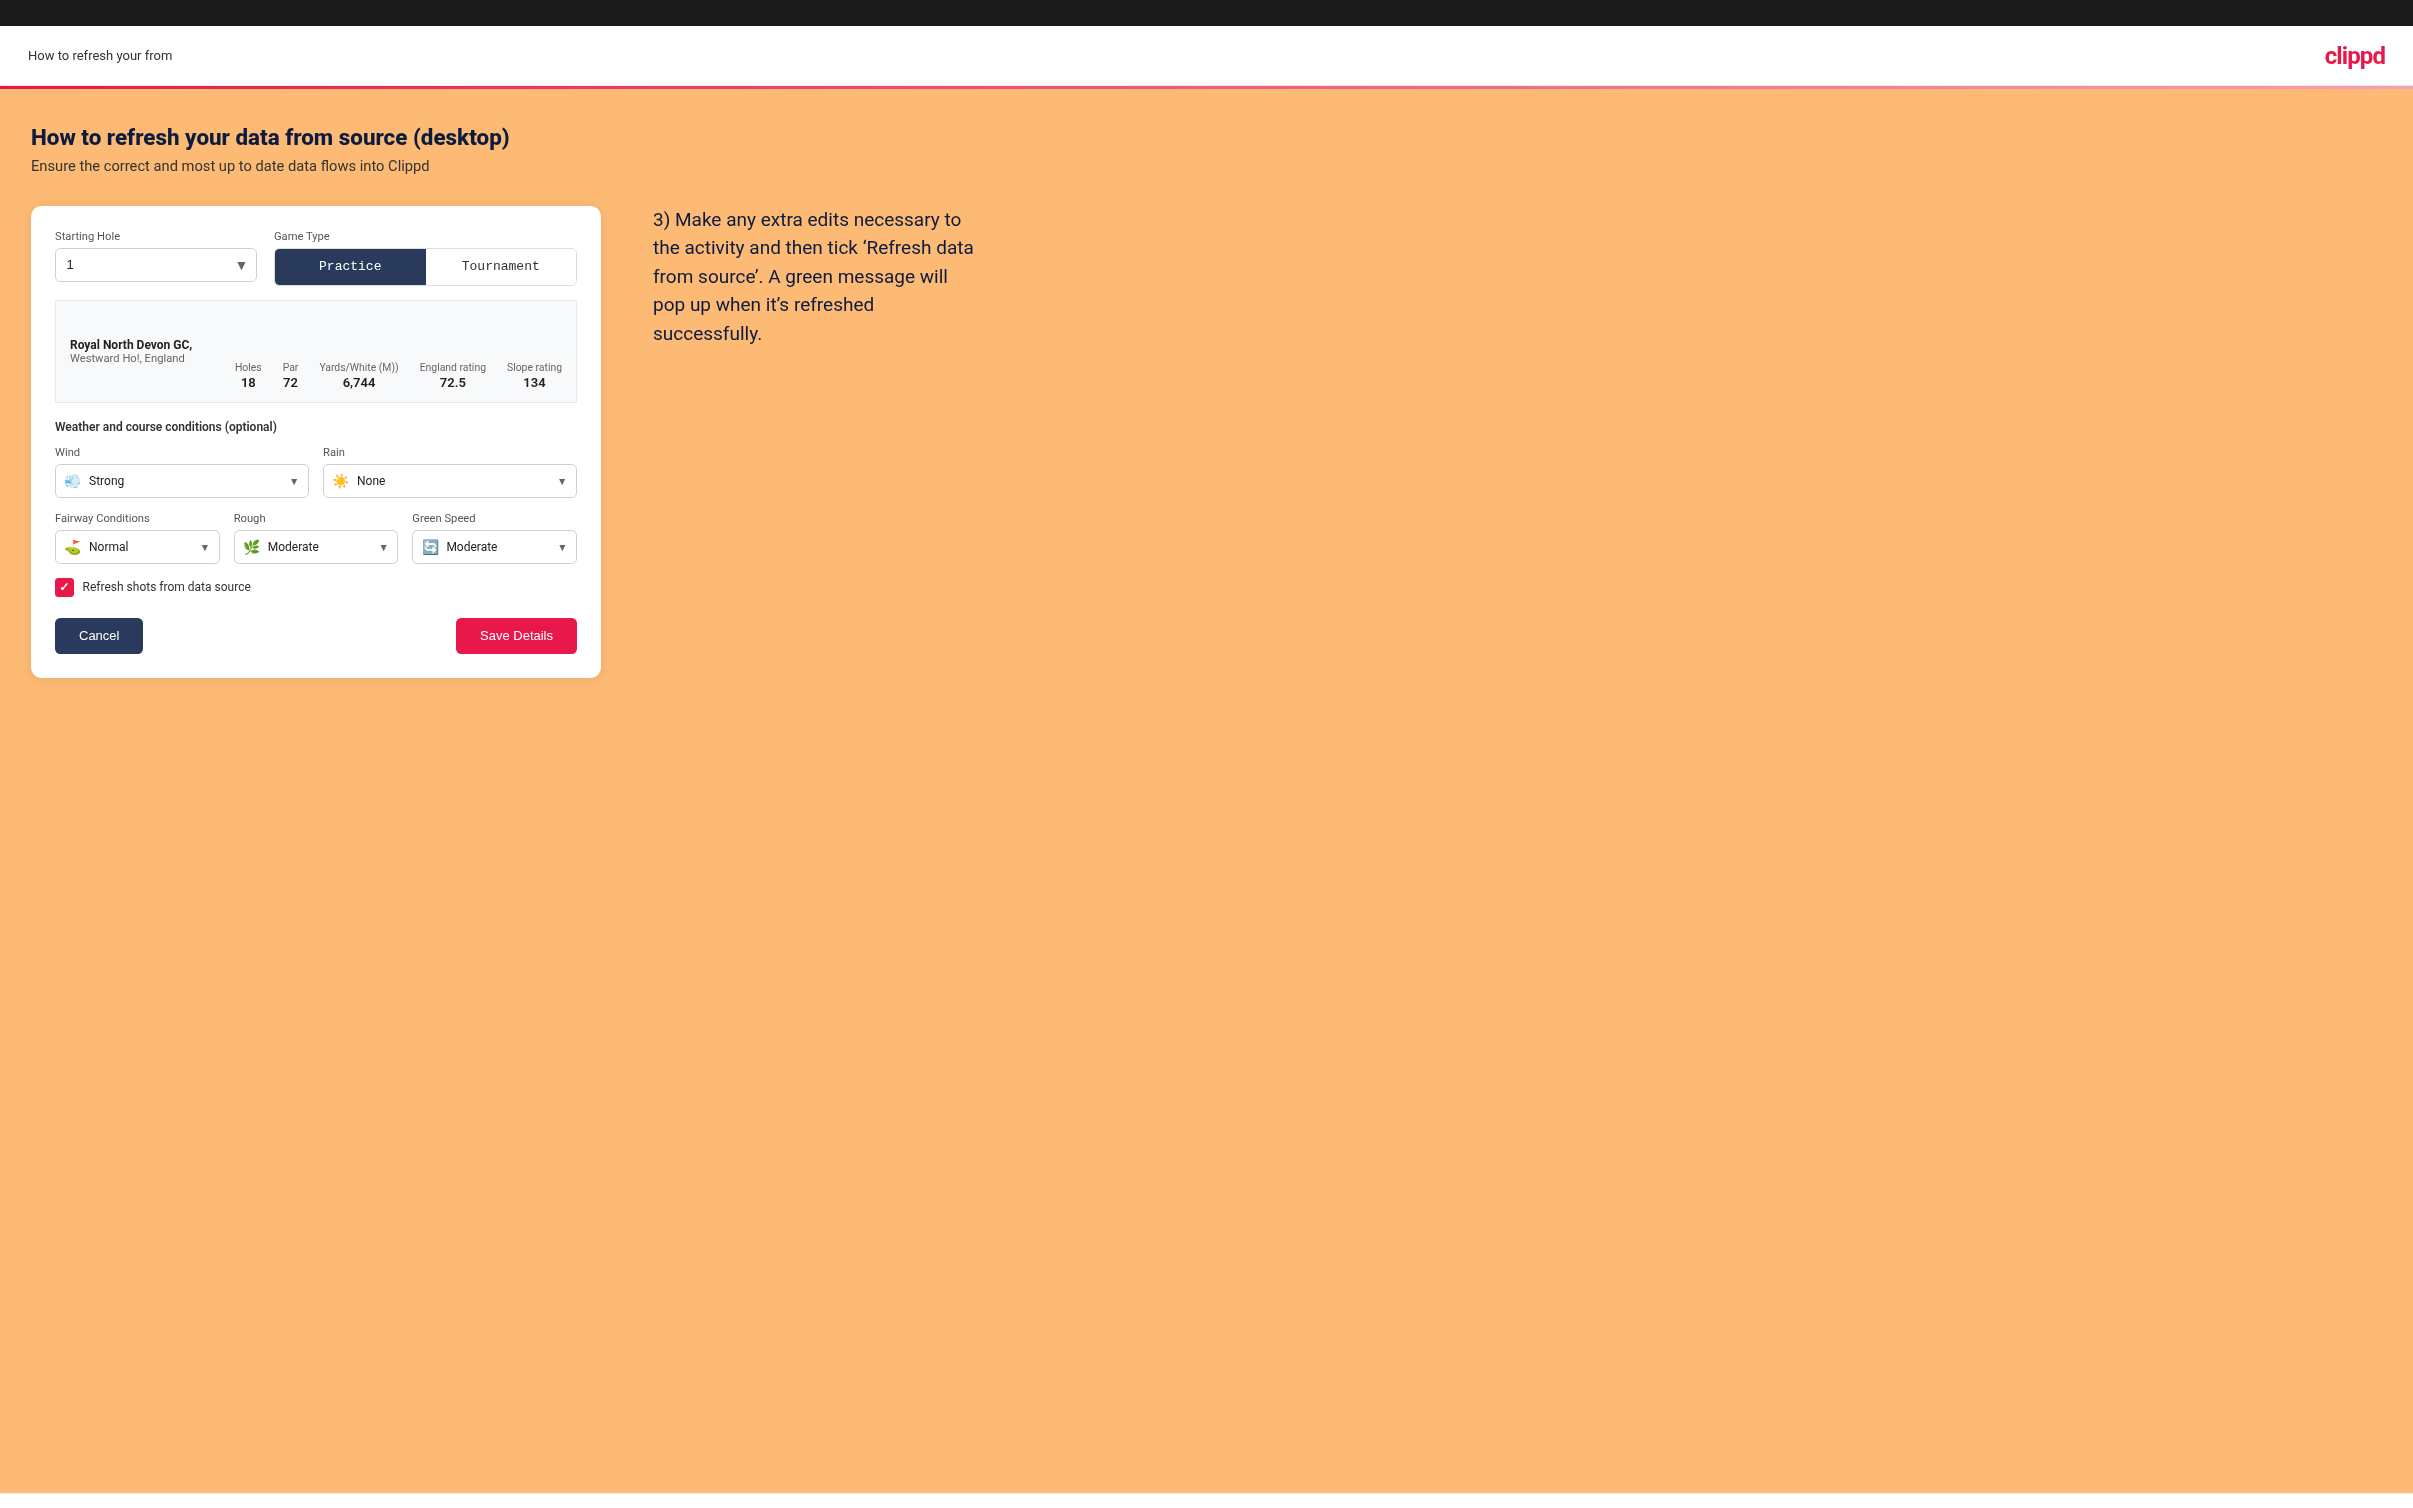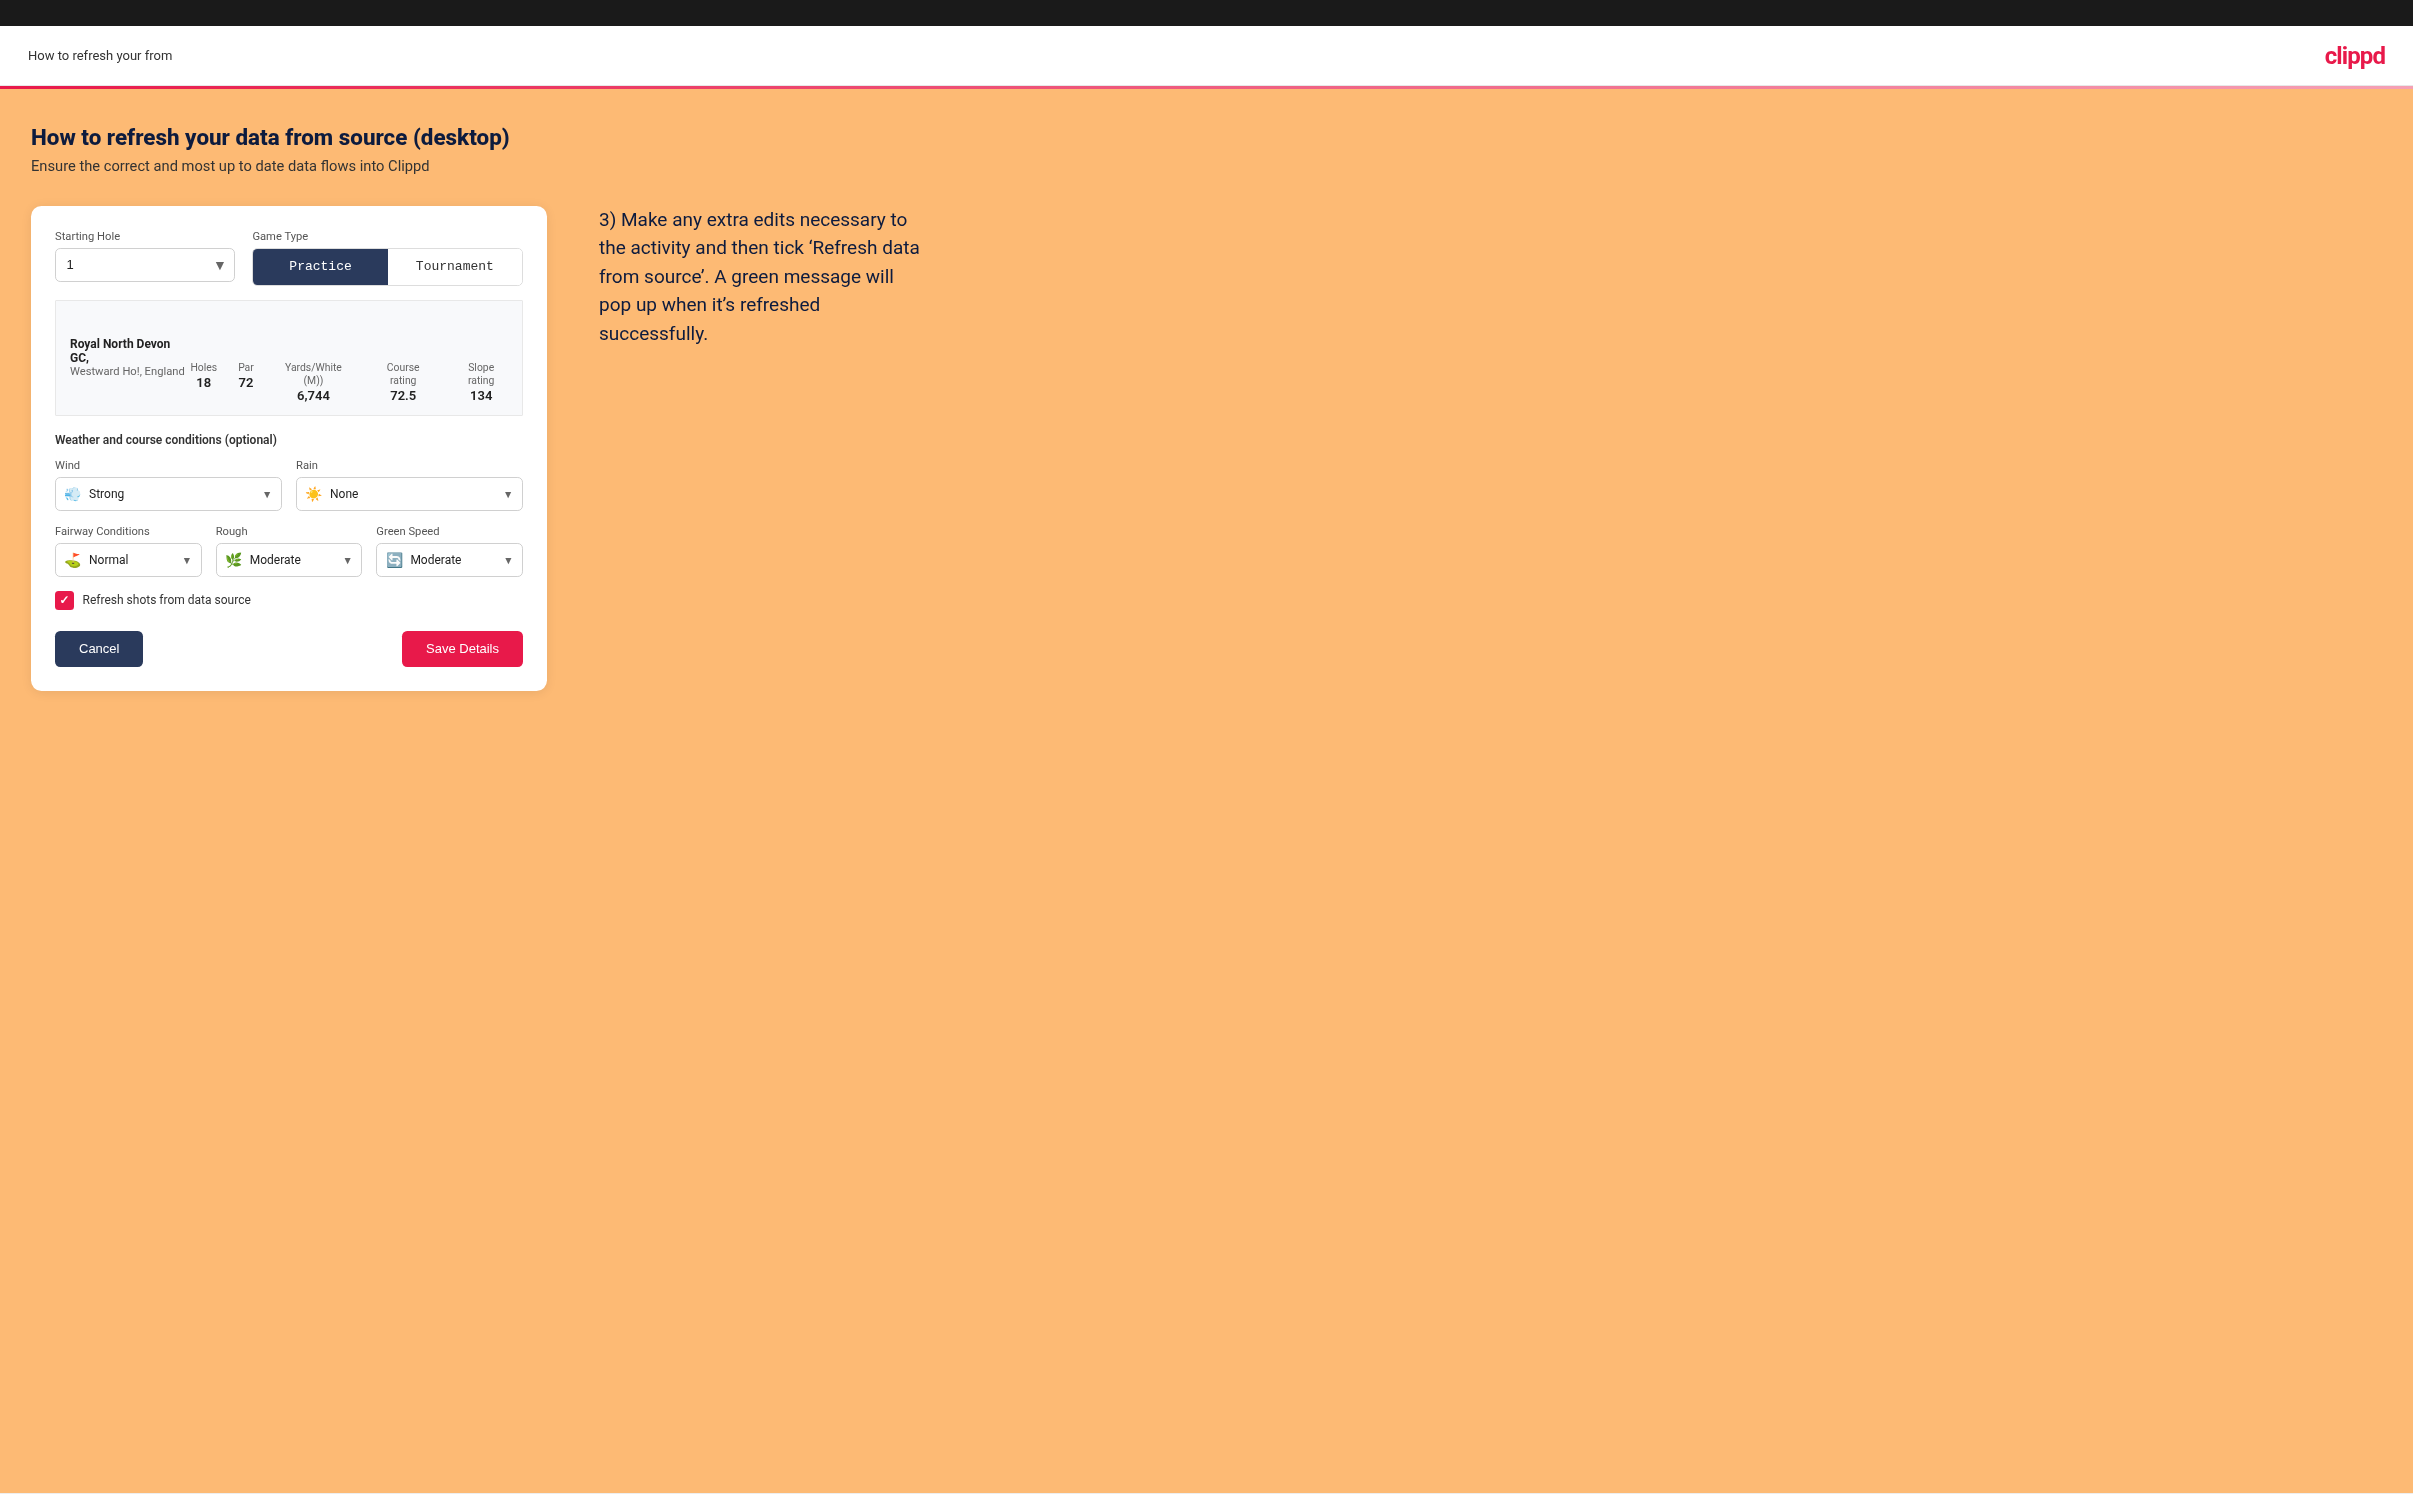--- a/index.html
+++ b/index.html
@@ -63,21 +63,21 @@
     .content-row {
       display: flex;
       align-items: flex-start;
       gap: 52px;
     }
 
     .form-card {
       background: #fff;
       border-radius: 10.4px;
       padding: 24px;
-      width: 516px;
+      width: 570px;
       box-shadow: 0 1.7px 10.4px rgba(0,0,0,0.08);
     }
 
     .field-group {
       flex: 1;
     }
 
     .field-label {
       font-size: 11.2px;
       color: #555;
@@ -366,21 +366,21 @@
           </div>
           <div class="stat-item">
             <div class="stat-label">Par</div>
             <div class="stat-value">72</div>
           </div>
           <div class="stat-item">
             <div class="stat-label">Yards/White (M))</div>
             <div class="stat-value">6,744</div>
           </div>
           <div class="stat-item">
-            <div class="stat-label">Course rating</div>
+            <div class="stat-label">England rating</div>
             <div class="stat-value">72.5</div>
           </div>
           <div class="stat-item">
             <div class="stat-label">Slope rating</div>
             <div class="stat-value">134</div>
           </div>
         </div>
       </div>
 
       <div class="section-title">Weather and course conditions (optional)</div>

